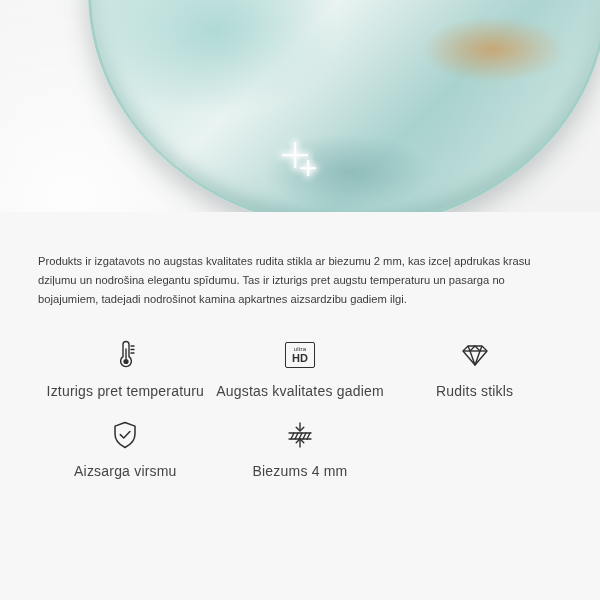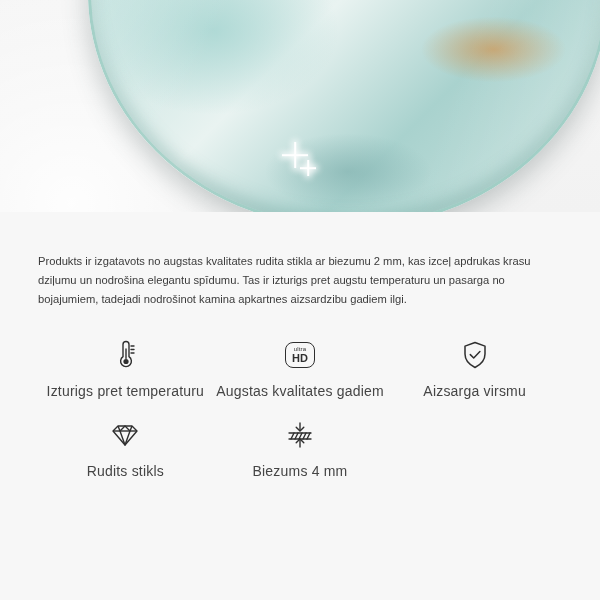--- a/index.html
+++ b/index.html
@@ -143,21 +143,21 @@
   }
   .feature-label {
     margin-top: 6px;
     font-size: 14px;
     color: #454545;
     letter-spacing: 0.2px;
   }
   .hd-box {
     width: 30px; height: 26px;
     border: 1.4px solid #2f2f2f;
-    border-radius: 8px;
+    border-radius: 2px;
     display: flex;
     flex-direction: column;
     align-items: center;
     justify-content: center;
     line-height: 1;
   }
   .hd-box .t1 { font-size: 6px; letter-spacing: .2px; }
   .hd-box .t2 { font-size: 11px; font-weight: bold; margin-top: 1px; }
   svg { display: block; }
 </style>
@@ -201,38 +201,38 @@
           <div class="hd-box">
             <span class="t1">ultra</span>
             <span class="t2">HD</span>
           </div>
         </div>
         <div class="feature-label">Augstas kvalitates gadiem</div>
       </div>
 
       <div class="feature">
         <div class="feature-icon">
-          <svg width="34" height="34" viewBox="0 0 34 34" fill="none" stroke="#2f2f2f" stroke-width="1.5" stroke-linecap="round" stroke-linejoin="round">
-            <path d="M17 4.5l10 3.6v8c0 6.2-4.2 10.6-10 13.4-5.8-2.8-10-7.2-10-13.4v-8z"></path>
-            <path d="M12.3 16.6l3.4 3.4 6.2-6.4"></path>
-          </svg>
-        </div>
-        <div class="feature-label">Aizsarga virsmu</div>
-      </div>
-
-      <div class="feature">
-        <div class="feature-icon">
           <svg width="36" height="34" viewBox="0 0 36 34" fill="none" stroke="#2f2f2f" stroke-width="1.4" stroke-linejoin="round">
             <path d="M6 13l5-5h14l5 5-12 14z"></path>
             <path d="M6 13h24"></path>
             <path d="M11 8l2 5 5 14 5-14 2-5"></path>
             <path d="M13 13l5-5 5 5"></path>
           </svg>
         </div>
         <div class="feature-label">Rudits stikls</div>
+      </div>
+
+      <div class="feature">
+        <div class="feature-icon">
+          <svg width="34" height="34" viewBox="0 0 34 34" fill="none" stroke="#2f2f2f" stroke-width="1.5" stroke-linecap="round" stroke-linejoin="round">
+            <path d="M17 4.5l10 3.6v8c0 6.2-4.2 10.6-10 13.4-5.8-2.8-10-7.2-10-13.4v-8z"></path>
+            <path d="M12.3 16.6l3.4 3.4 6.2-6.4"></path>
+          </svg>
+        </div>
+        <div class="feature-label">Aizsarga virsmu</div>
       </div>
 
 
       <div class="feature">
         <div class="feature-icon">
           <svg width="34" height="34" viewBox="0 0 34 34" fill="none" stroke="#2f2f2f" stroke-width="1.4" stroke-linecap="round">
             <path d="M17 5v7"></path>
             <path d="M13.2 9.2L17 13l3.8-3.8"></path>
             <path d="M6 15h22"></path>
             <path d="M6 21h22"></path>

